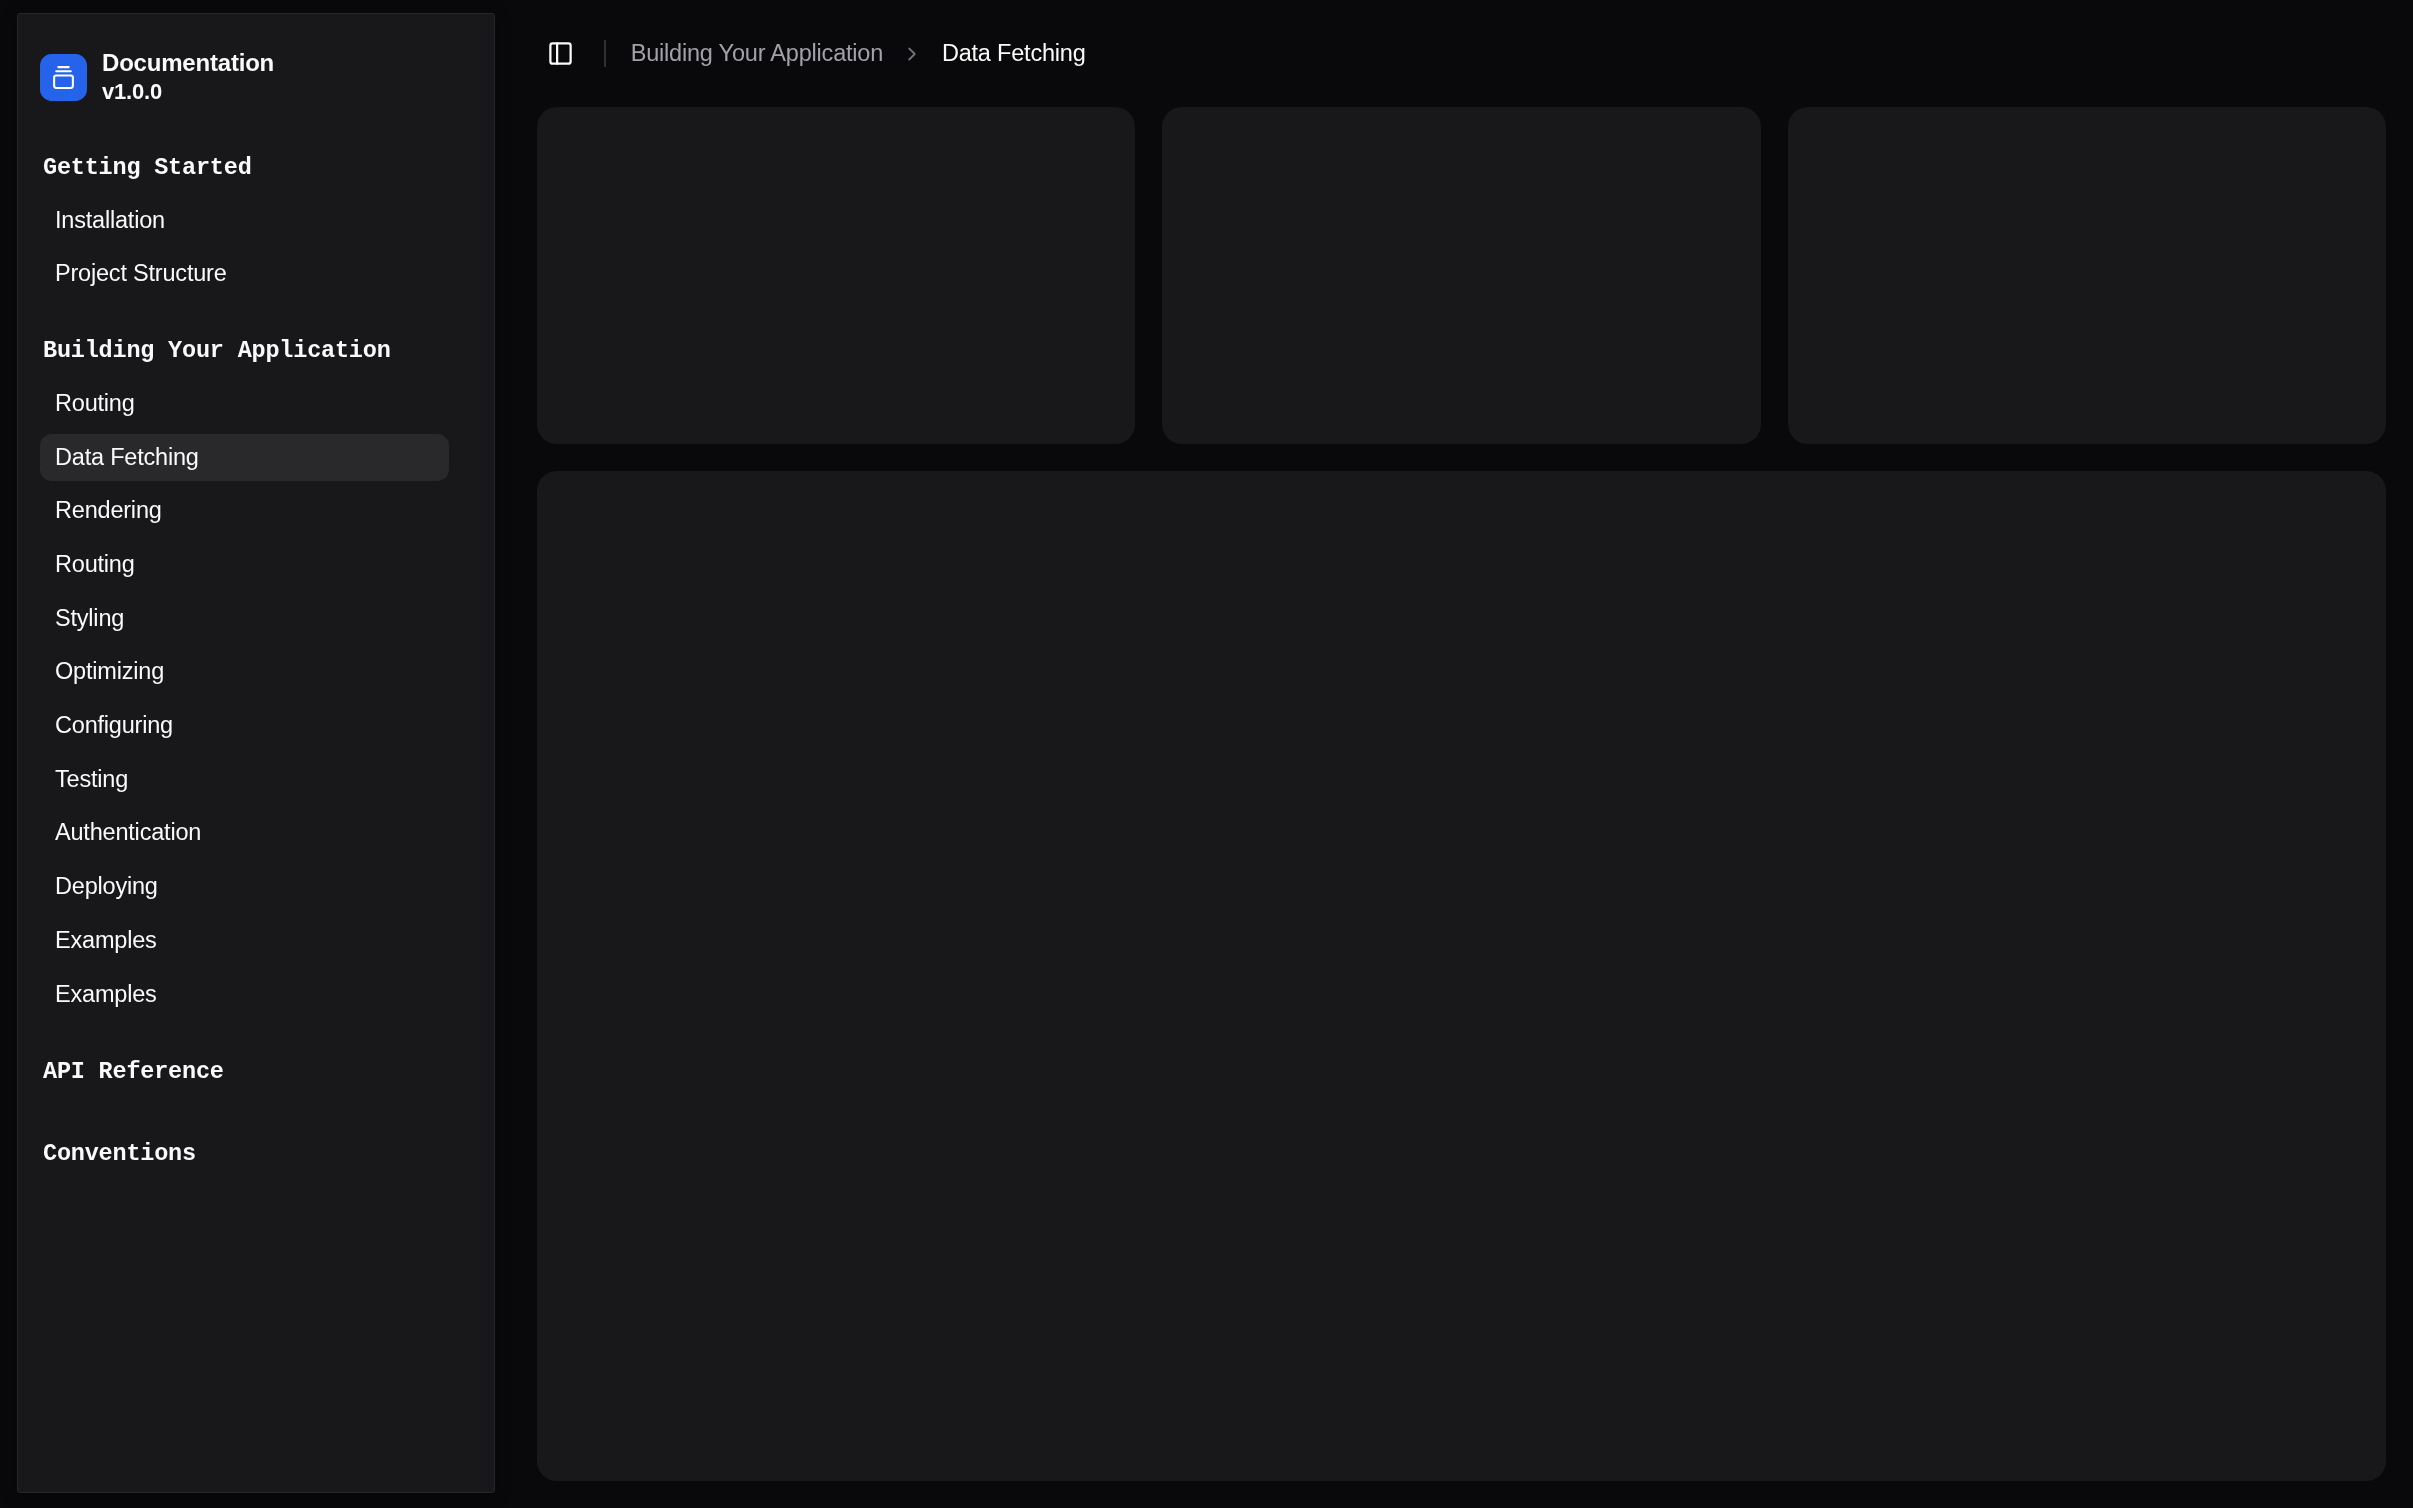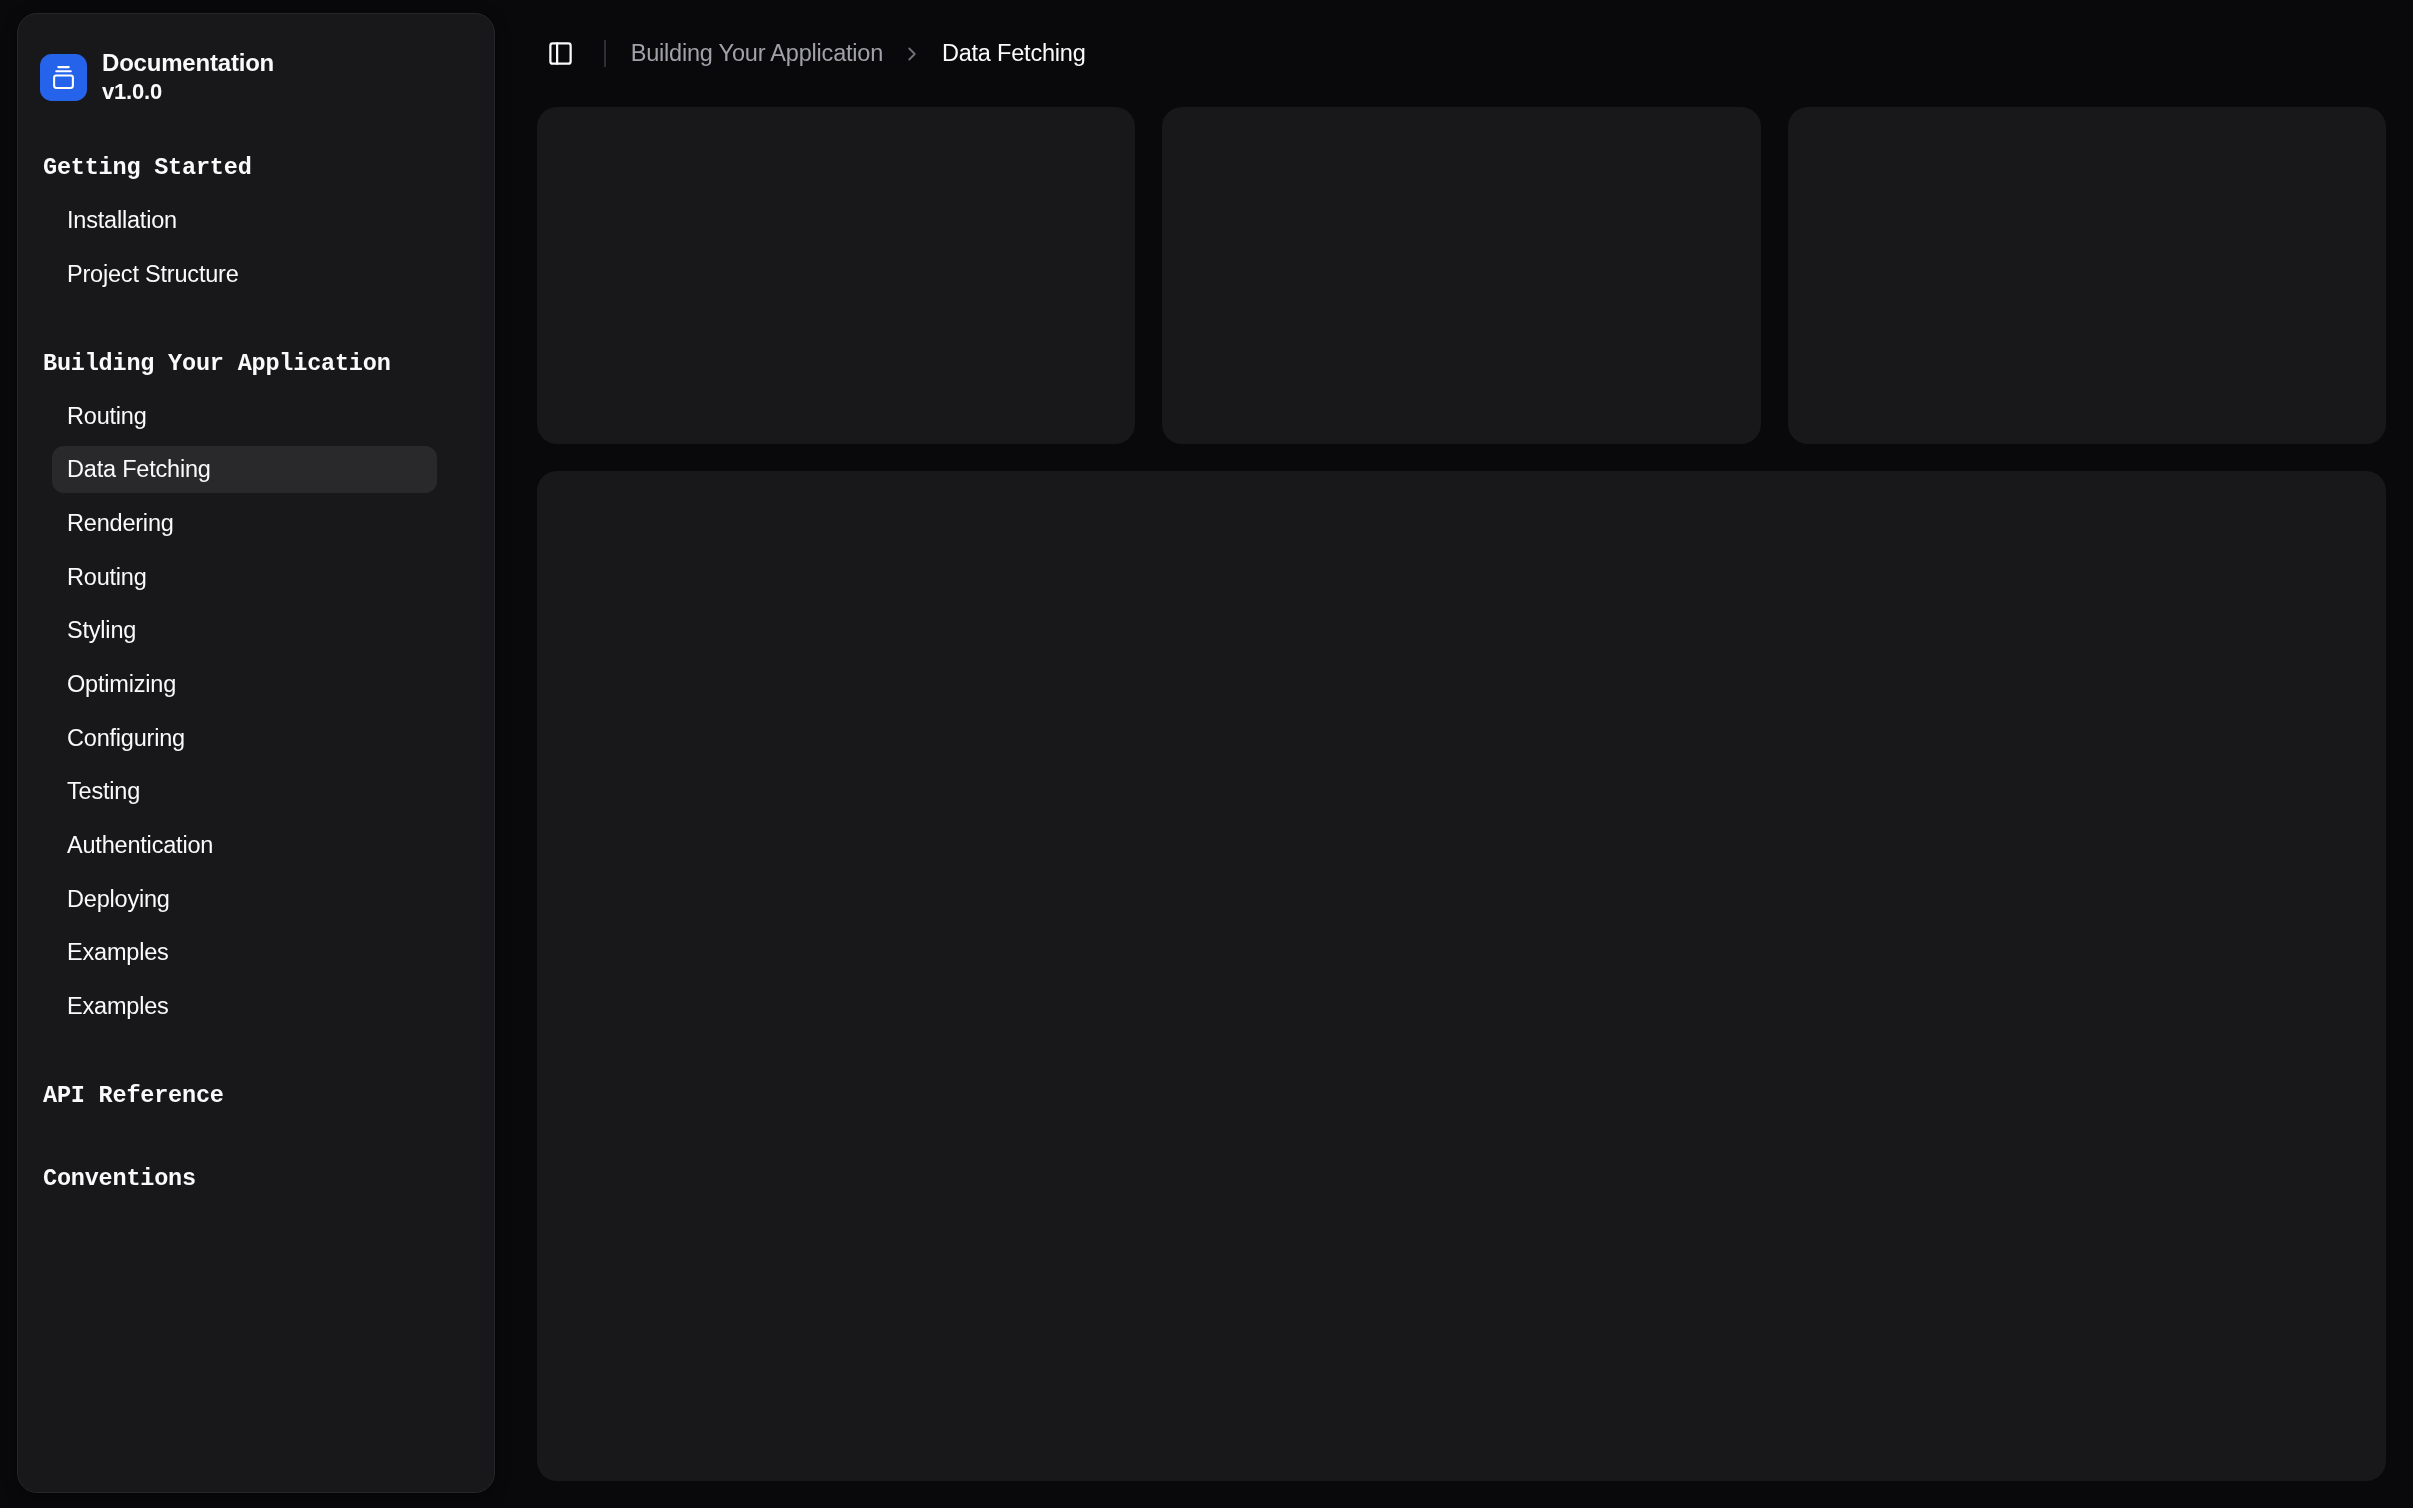--- a/index.html
+++ b/index.html
@@ -20,42 +20,42 @@
     color:var(--text);
     font-family:"Liberation Sans","DejaVu Sans",sans-serif;
     letter-spacing:-0.2px;
   }
 
   
   .sidebar{
     position:absolute;left:17px;top:13.4px;width:478px;height:1480px;
     background:var(--panel-bg);
     border:1.7px solid var(--panel-border);
-    border-radius:20px;
+    border-radius:3px;
     overflow:hidden;
     box-shadow:0 3.4px 15px rgba(0,0,0,.35);
   }
   .sb-header{display:flex;align-items:center;gap:15px;padding:34px 23.5px 0 22px}
   .logo{
     width:47px;height:47px;flex:none;border-radius:11.7px;
     background:var(--accent);
     display:flex;align-items:center;justify-content:center;
   }
   .logo svg{width:25px;height:25px;stroke:#ffffff;fill:none;stroke-width:2;stroke-linecap:round;stroke-linejoin:round}
   .app-meta{display:flex;flex-direction:column;justify-content:center}
   .app-name{font-size:24px;font-weight:700;line-height:30px}
   .app-version{font-size:22px;font-weight:700;line-height:28.5px}
 
   .sb-section{padding-top:37px}
   .sb-section:first-of-type{padding-top:44px}
   .sb-label{
     font-size:23.5px;font-weight:600;line-height:34px;
     margin:0 0 11.7px 0;padding-left:25px;color:var(--text);font-family:Liberation Mono, monospace;
   }
-  .sb-menu{list-style:none;margin:12px;padding:0;display:flex;flex-direction:column;gap:6.7px}
+  .sb-menu{list-style:none;margin:0;padding:0;display:flex;flex-direction:column;gap:6.7px}
   .sb-item{
     display:flex;align-items:center;height:47px;
     margin:0 45px 0 22px;padding:0 15px;
     border-radius:11.7px;
     font-size:23.5px;font-weight:400;color:var(--text);
     text-decoration:none;cursor:pointer;white-space:nowrap;
   }
   .sb-item.active{background:var(--active-bg)}
 
   

